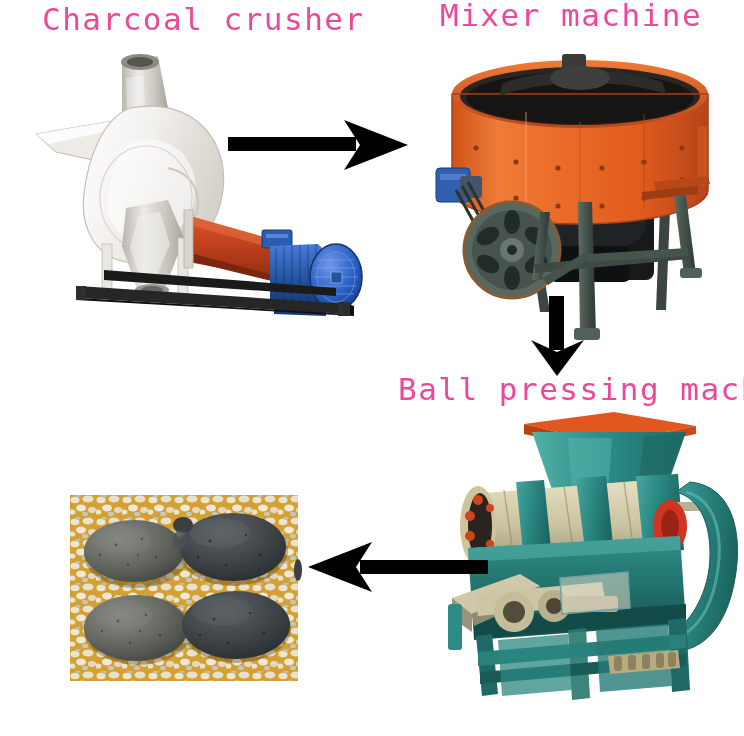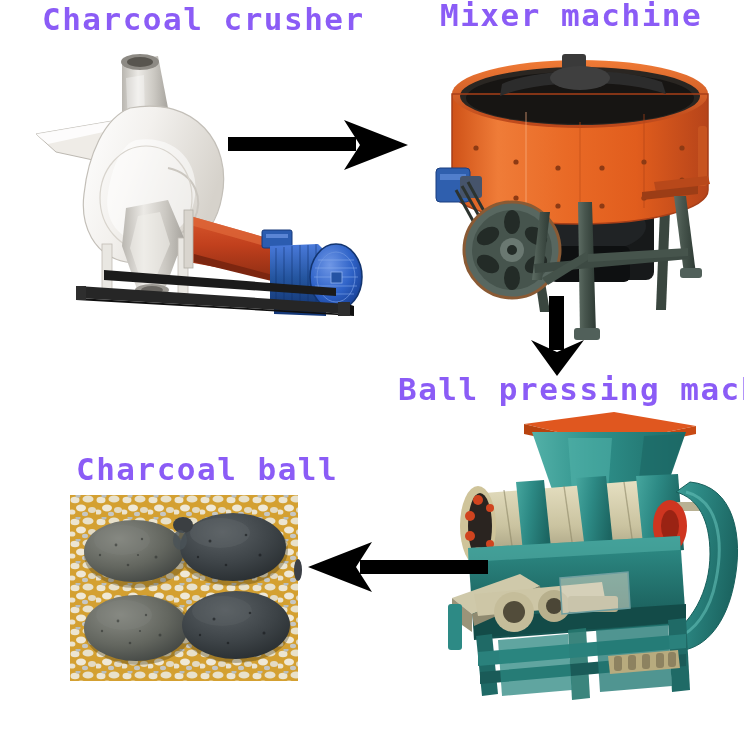--- a/index.html
+++ b/index.html
@@ -15,42 +15,41 @@
     position: relative;
     width: 744px;
     height: 736px;
     background: #ffffff;
     overflow: hidden;
   }
   .label {
     position: absolute;
     font-family: "DejaVu Sans Mono", "Liberation Mono", monospace;
     font-size: 31px;
-    font-weight: 700;
+    font-weight: 400;
     letter-spacing: 1.5px;
-    color: #8b5cf6;
+    color: #ec4899;
     white-space: nowrap;
     line-height: 1;
   }
   .arrow-wrap { position: absolute; }
   .photo { position: absolute; }
   svg { display: block; overflow: visible; }
 </style>
 </head>
 <body>
 
 <div id="stage">
 
   <div class="label" style="left:42px; top:4px;">Charcoal crusher</div>
 
   <div class="label" style="left:440px; top:0;">Mixer machine</div>
 
   <div class="label" style="left:398px; top:374px;">Ball pressing machine</div>
 
-  <div class="label" style="left:76px; top:454px;">Charcoal ball</div>
 
   <div class="photo" style="left:18px; top:48px; width:360px; height:265px;">
     <svg width="360" height="265" viewBox="0 0 360 265">
       <defs>
         <linearGradient id="gBody" x1="0" y1="0" x2="1" y2="0.4">
           <stop offset="0%" stop-color="#ffffff"></stop>
           <stop offset="45%" stop-color="#f3f1ee"></stop>
           <stop offset="100%" stop-color="#d6d2cb"></stop>
         </linearGradient>
         <linearGradient id="gDuct" x1="0" y1="0" x2="1" y2="0">

